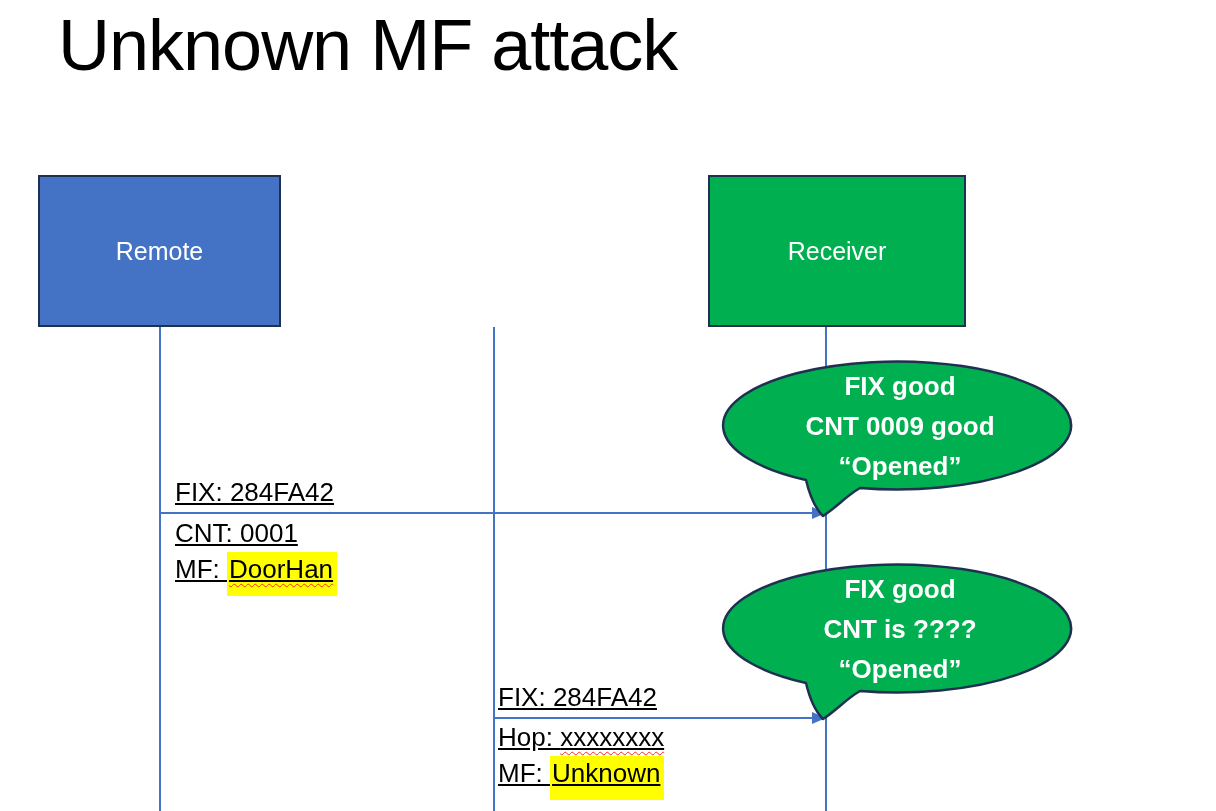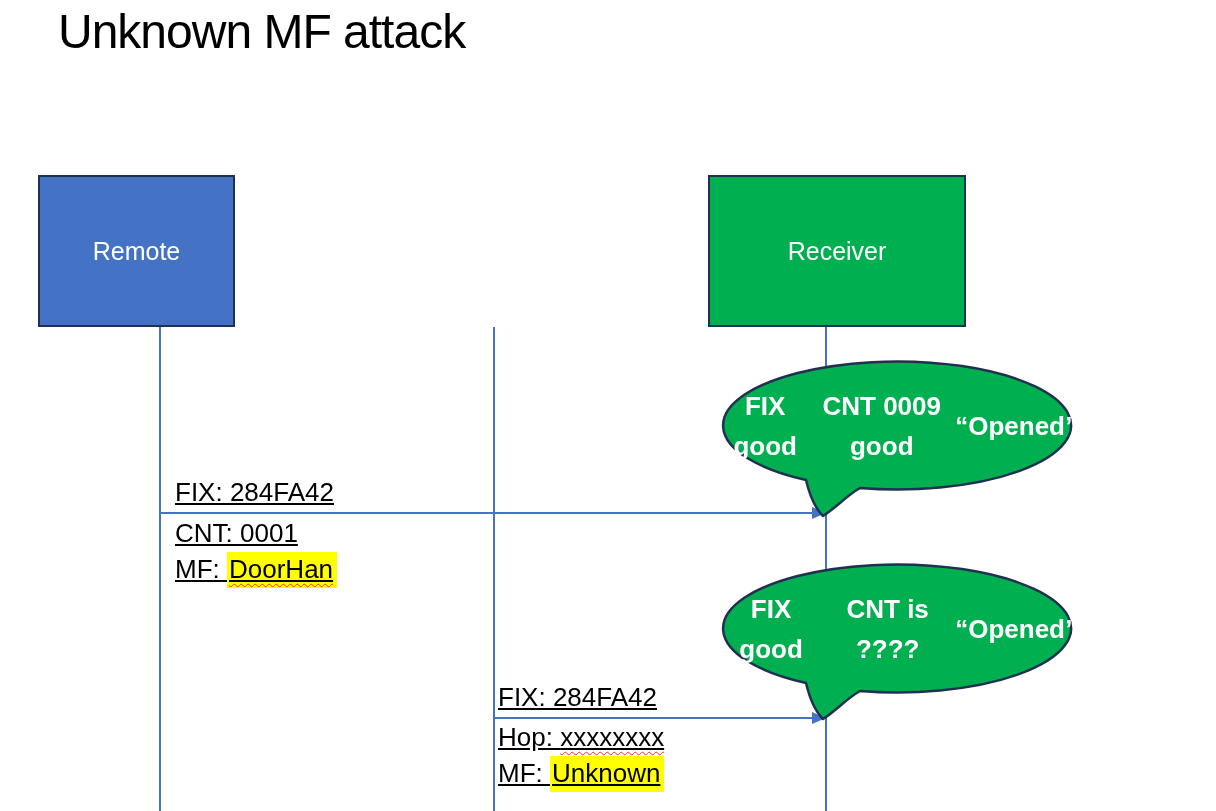--- a/index.html
+++ b/index.html
@@ -2,30 +2,30 @@
 <html><head>
 <meta charset="utf-8">
 <style>
   html,body { margin:0; padding:0; background:#ffffff; }
   .slide {
     position:relative; width:1216px; height:811px; background:#ffffff;
     font-family:"Liberation Sans", sans-serif; overflow:hidden;
   }
   .title {
     position:absolute; left:58px; top:4px; margin:0;
-    font-size:48px; font-weight:400; letter-spacing:-1px; color:#000000;
+    font-size:72px; font-weight:400; letter-spacing:-1px; color:#000000;
     white-space:nowrap;
   }
   
   .actor {
     position:absolute; top:175px; height:152px; box-sizing:border-box;
     border:2.5px solid #1F3050; display:flex; align-items:center; justify-content:center;
     color:#ffffff; font-size:25px;
   }
-  #actor-remote   { left:38px;  width:197px; background:#4472C4; }
+  #actor-remote   { left:38px;  width:243px; background:#4472C4; }
   #actor-flipper  { left:375px; width:238px; background:#ED7D31; }
   #actor-receiver { left:708px; width:258px; background:#00B050; }
   
   .lifeline { position:absolute; top:327px; height:484px; width:2px; background:#4472C4; }
   #ll-remote   { left:159px; }
   #ll-flipper  { left:493px; }
   #ll-receiver { left:825px; }
   
   .msg-line { position:absolute; height:0; border-top:2px solid #4472C4; }
   #arrow1-line { left:160px; top:512px; width:655px; }
@@ -38,35 +38,35 @@
   #arrow1-head { left:812px; top:507px; }
   #arrow2-head { left:812px; top:712px; }
   
   .msg-label { position:absolute; font-size:26px; color:#000000; white-space:nowrap;text-decoration:underline; }
   #m1-fix { left:175px; top:477px; }
   #m1-cnt { left:175px; top:518px; }
   #m1-mf  { left:175px; top:554px; }
   #m2-fix { left:498px; top:682px; }
   #m2-hop { left:498px; top:722px; }
   #m2-mf  { left:498px; top:758px; }
-  .hl { background:#FFFF00; padding:2px 4px 4px 2px; }
+  .hl { background:#FFFF00; padding:2px 4px 12px 2px; }
   .squiggle {
     text-decoration-line:underline; text-decoration-style:wavy;
     text-decoration-color:#FF2B19; text-decoration-thickness:1px;
     text-underline-offset:5px;
   }
   
   .callout { position:absolute; width:356px; height:162px; }
   #callout1 { left:722px; top:360px; }
   #callout2 { left:722px; top:563px; }
   .callout svg { position:absolute; left:0; top:0; overflow:visible; }
   .bubble-shape { fill:#00B050; stroke:#1F3050; stroke-width:2.5; stroke-linejoin:round; }
   .callout-text {
     position:absolute; left:0; top:6px; width:356px; height:120px;
-    display:flex; flex-direction:row; align-items:center; justify-content:center;
+    display:flex; flex-direction:column; align-items:center; justify-content:center;
     color:#ffffff; font-size:26px; font-weight:bold; line-height:40px; text-align:center;
   }
 </style>
 </head>
 <body>
 
 <div class="slide">
 
   <h1 class="title">Unknown MF attack</h1>
 

